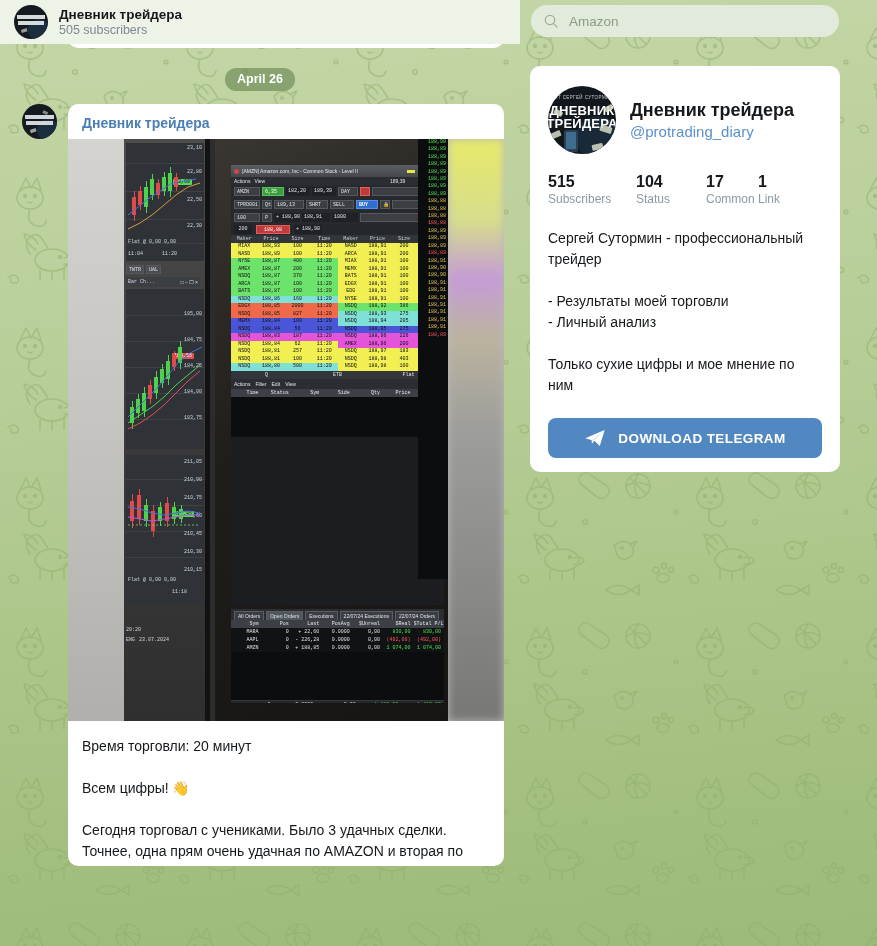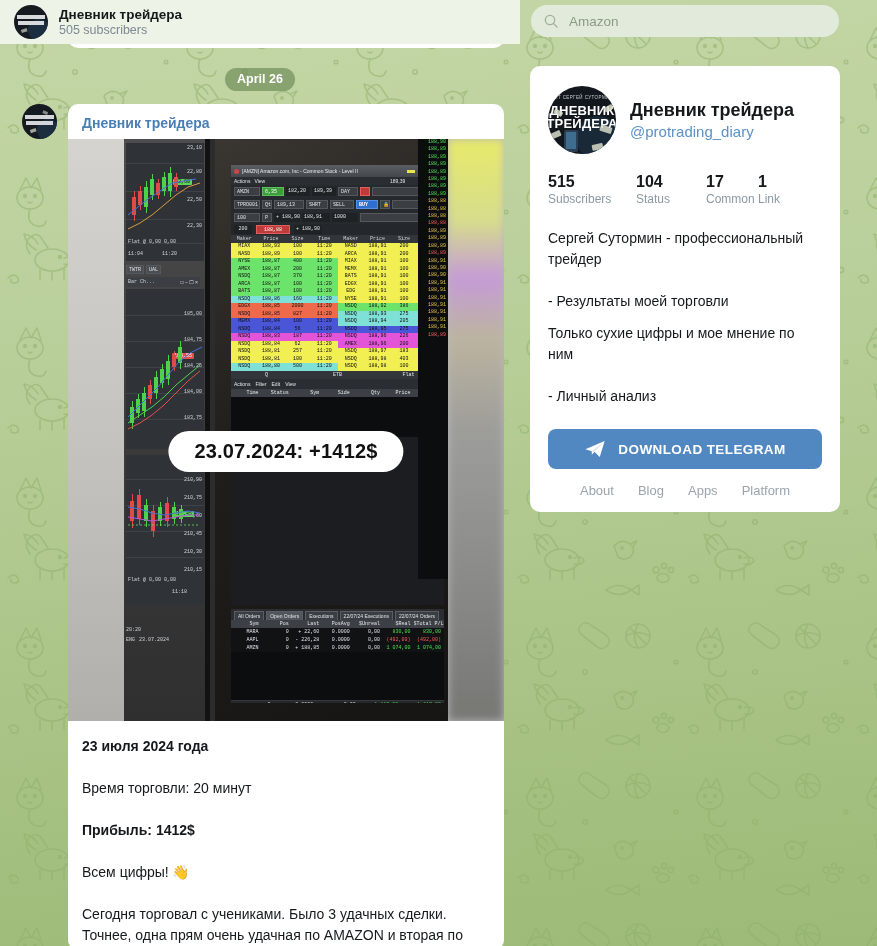--- a/index.html
+++ b/index.html
@@ -477,21 +477,21 @@
     font-size: 12px;
     color: #8c99a4;
     margin-top: 1px;
   }
   #card .desc {
     margin-top: 22px;
     font-size: 14px;
     line-height: 21px;
     color: #16191c;
   }
-  #card .desc p { margin-bottom: 21px; margin-top: 11px; }
+  #card .desc p { margin-bottom: 21px; }
   #card .desc p.tight { margin-bottom: 0; }
   #card .desc p:last-child { margin-bottom: 0; }
   #card .dl-btn {
     margin-top: 22px;
     height: 40px;
     background: #5288c1;
     border-radius: 8px;
     display: flex;
     align-items: center;
     justify-content: center;
@@ -1148,27 +1148,24 @@
               <div style="color: rgb(232, 196, 74);">188,91</div>
               <div style="color: rgb(232, 196, 74);">188,91</div>
               <div style="color: rgb(232, 196, 74);">188,91</div>
               <div style="color: rgb(232, 196, 74);">188,91</div>
               <div style="color: rgb(232, 196, 74);">188,91</div>
               <div style="color: rgb(255, 90, 90);">188,89</div>
             </div>
         </div>
       </div>
 
-      <div class="caption-pill">23.07.2024: +1412$</div>
     </div>
 
     <div id="msgtext">
-        <p class="b">23 июля 2024 года</p>
         <p>Время торговли: 20 минут</p>
-        <p class="b">Прибыль: 1412$</p>
         <p>Всем цифры! 👋</p>
         <p>Сегодня торговал с учениками. Было 3 удачных сделки. Точнее, одна прям очень удачная по AMAZON и вторая по</p>
       </div>
   </div>
 </div>
 
 <div id="topbar">
   <div class="avatar">
     <svg viewBox="0 0 34 34" width="34" height="34">
       <rect width="34" height="34" fill="#151a21"></rect>
@@ -1233,31 +1230,25 @@
       </div>
       <div class="stat s2">
         <div class="n">1</div>
         <div class="l">Link</div>
       </div>
     </div>
 
   <div class="desc">
     <p>Сергей Сутормин - профессиональный трейдер</p>
     <p class="tight">- Результаты моей торговли</p>
+    <p>- Личный анализ</p>
     <p>Только сухие цифры и мое мнение по ним</p>
-    <p>- Личный анализ</p>
   </div>
 
   <div class="dl-btn">
     <svg class="plane" viewBox="0 0 24 24">
       <path d="M1.5 12.2 L22.5 3.2 L17.2 20.6 L11.4 15.1 L8.6 18.4 L8.4 14.4 Z" fill="#ffffff"></path>
       <path d="M8.4 14.4 L22.5 3.2 L11.4 15.1 Z" fill="#dce7f2"></path>
     </svg>
     <div class="lbl">DOWNLOAD TELEGRAM</div>
   </div>
 
-  <div class="flinks" id="card-links">
-      <a href="#">About</a>
-      <a href="#">Blog</a>
-      <a href="#">Apps</a>
-      <a href="#">Platform</a>
-    </div>
 </div>
 
 </body></html>

